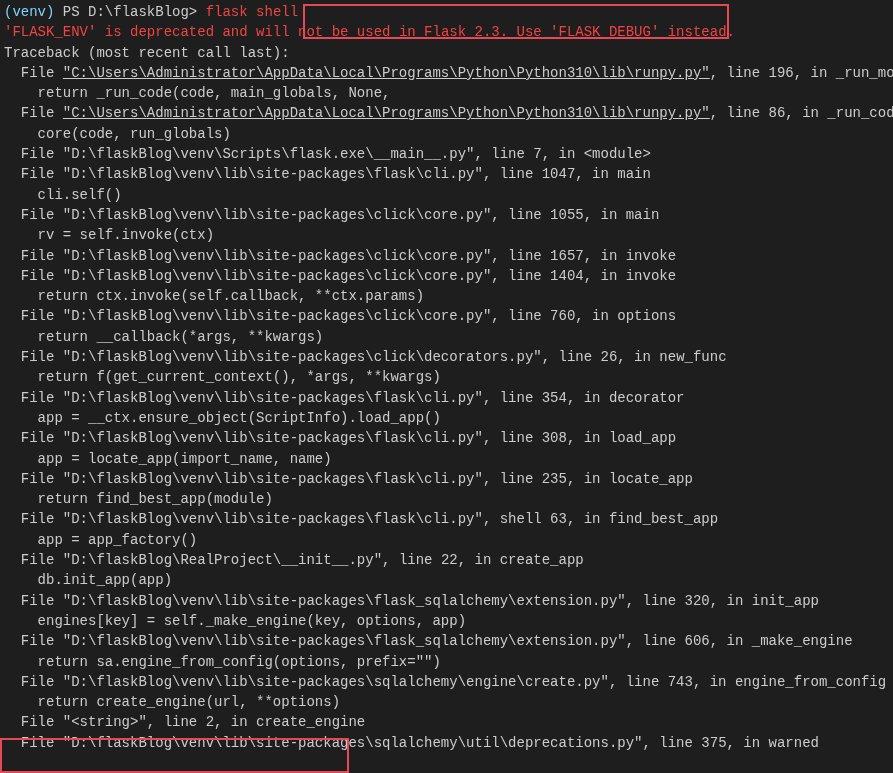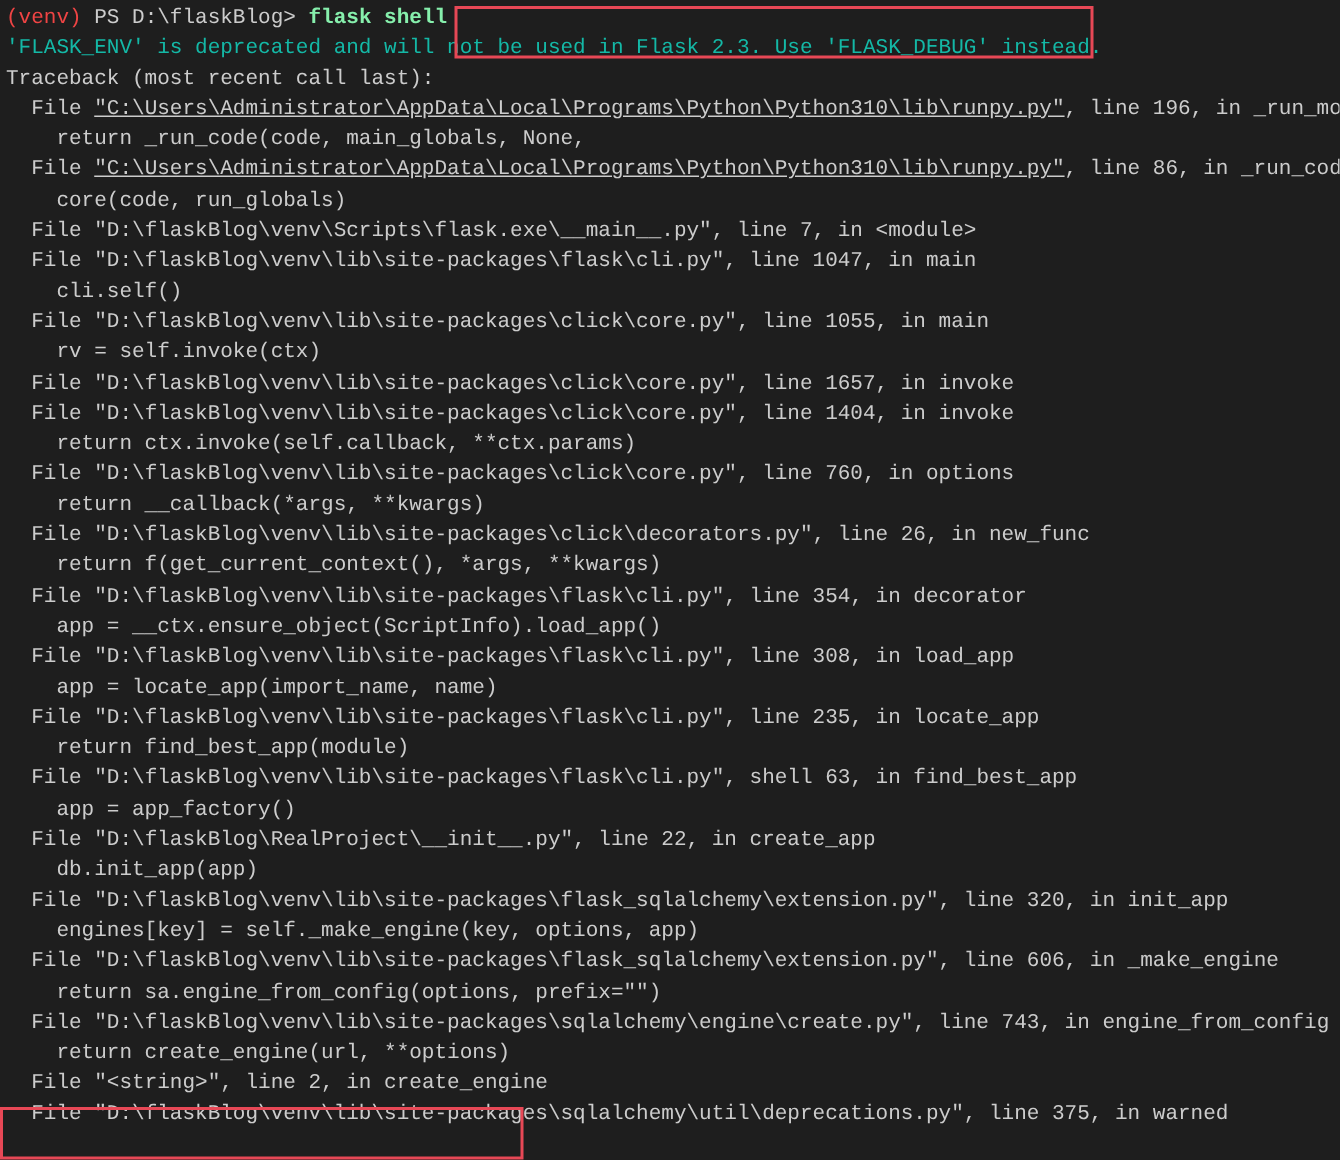--- a/index.html
+++ b/index.html
@@ -8,24 +8,24 @@
       color: #cccccc;
       font-family: 'Consolas', 'Courier New', monospace;
       font-size: 14px;
       line-height: 1.45;
       padding: 2px 4px;
       width: 893px;
       height: 773px;
       overflow: hidden;
     }
     .line { white-space: pre; }
-    .green { color: #ef4444; text-align: center; }
+    .green { color: #7dd3fc; text-align: center; }
     .white { color: #cccccc; }
-    .yellow { color: #86efac; font-weight: bold; }
-    .warning { color: #14b8a6; margin-top: 24px; }
+    .yellow { color: #ef4444; }
+    .warning { color: #ef4444; margin-top: 24px; }
     .module-link { text-decoration: underline; }
     .redbox1 {
       position: absolute;
       top: 4px;
       left: 303px;
       width: 426px;
       height: 35px;
       border: 2px solid #e74856;
       pointer-events: none;
     }

